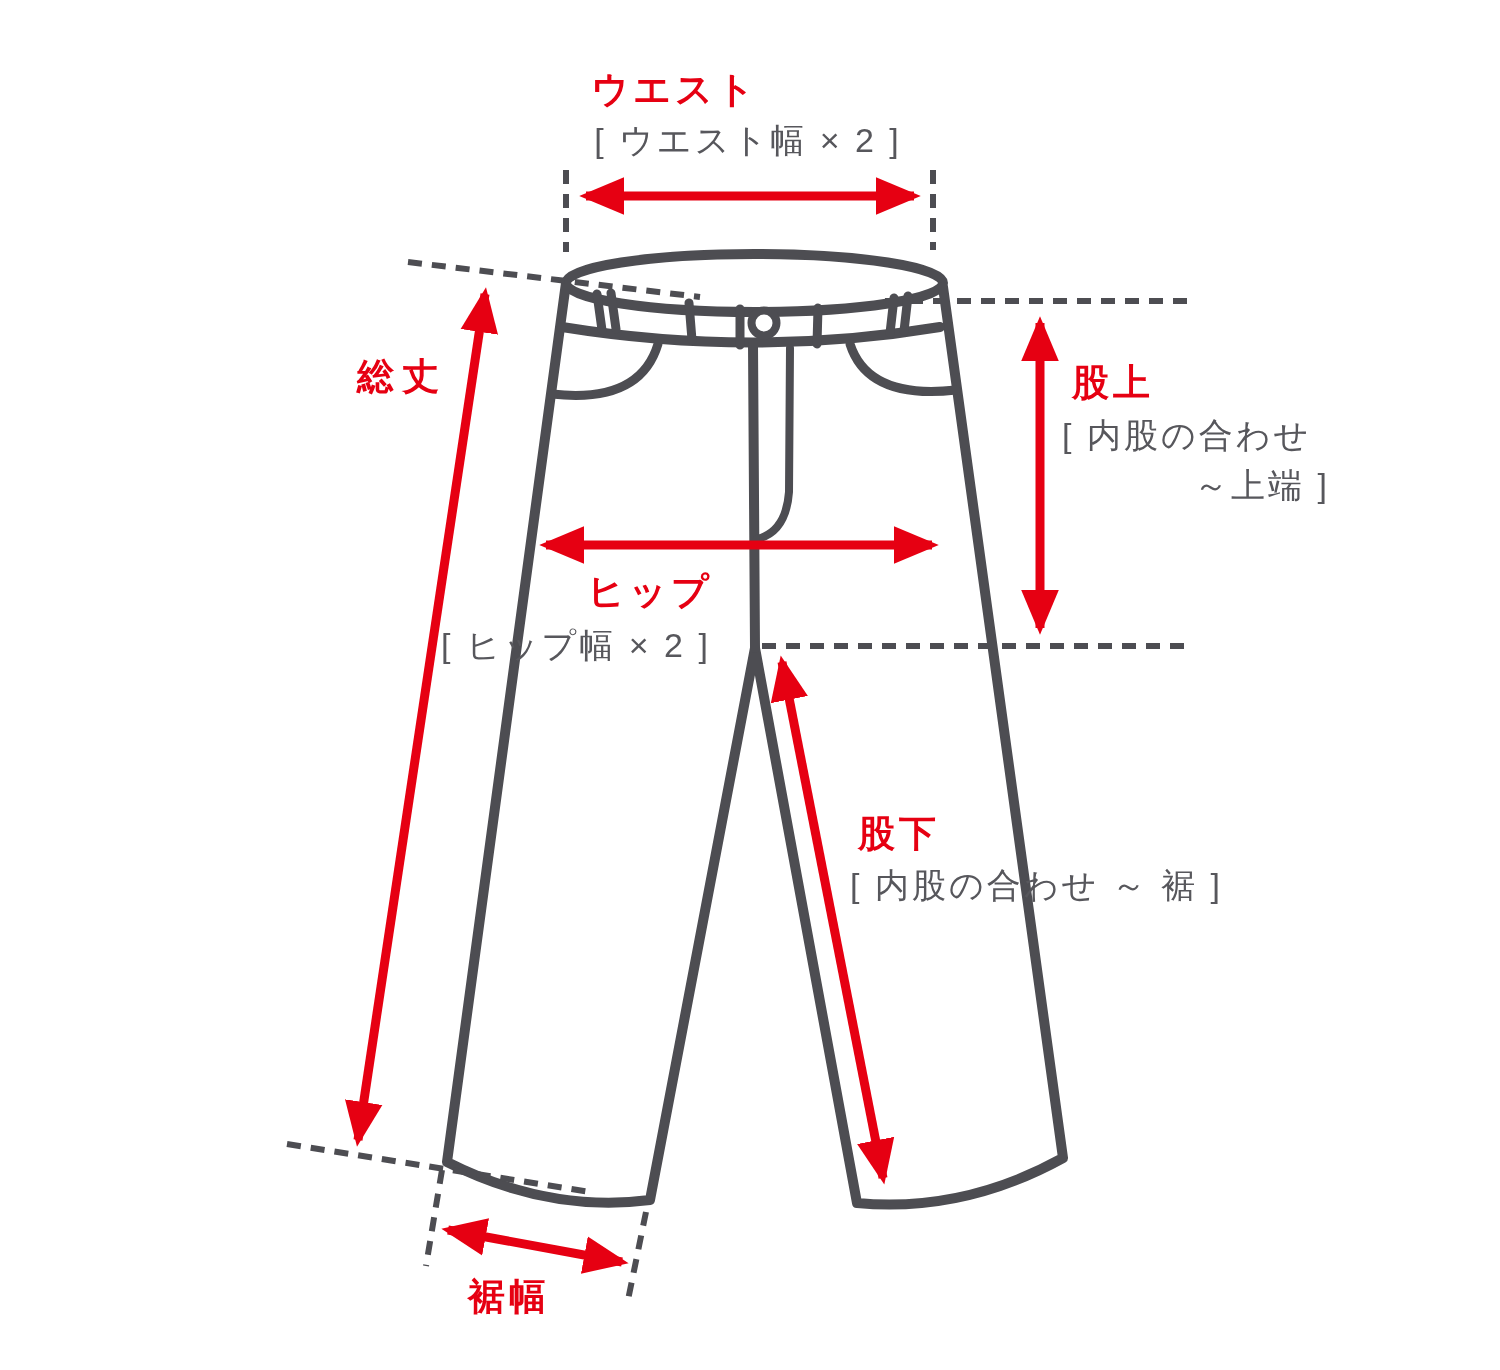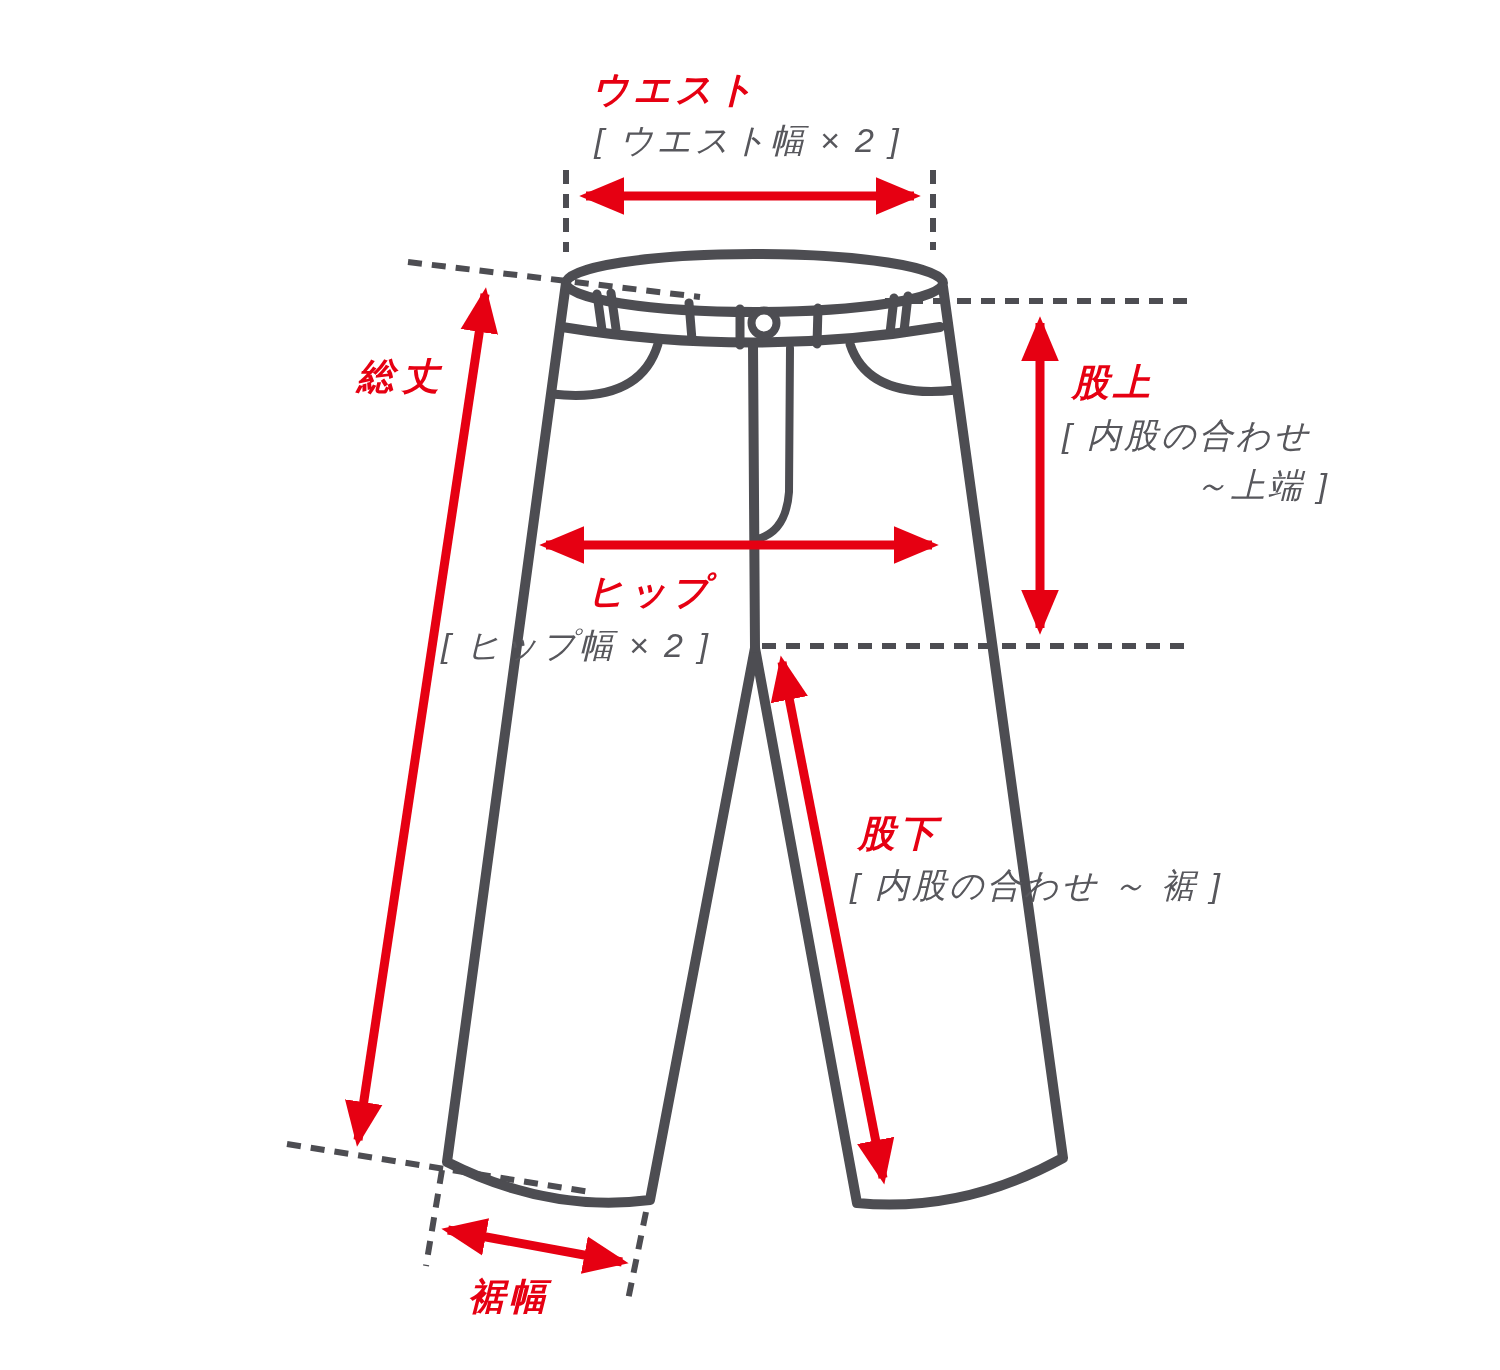--- a/index.html
+++ b/index.html
@@ -8,21 +8,20 @@
     background: #ffffff;
     width: 1500px;
     height: 1370px;
     overflow: hidden;
     font-family: "Liberation Sans", sans-serif;
   }
   .diagram-wrap {
     position: relative;
     width: 1220px;
     height: 1370px;
-    font-style: italic;
   }
   svg { display: block; }
   .lbl-red {
     font-family: "Liberation Sans", sans-serif;
     font-size: 37px;
     font-weight: bold;
     fill: #e60012;
     letter-spacing: 4px;
   }
   .lbl-red-wide { letter-spacing: 8px; }

